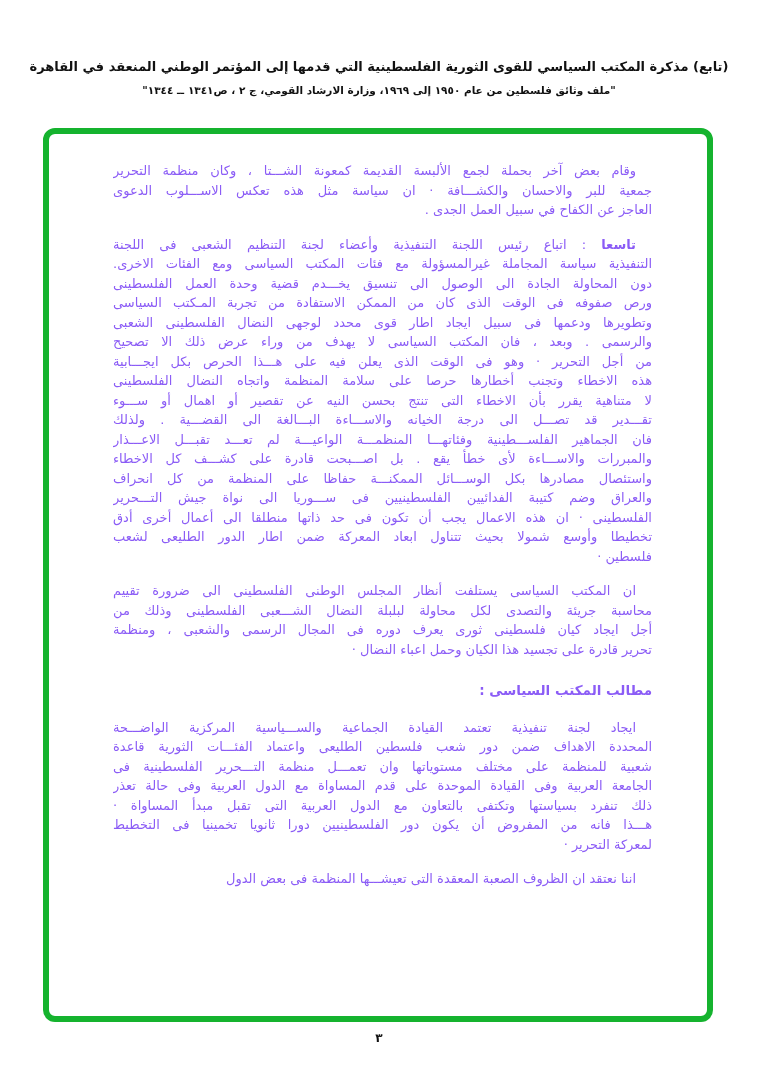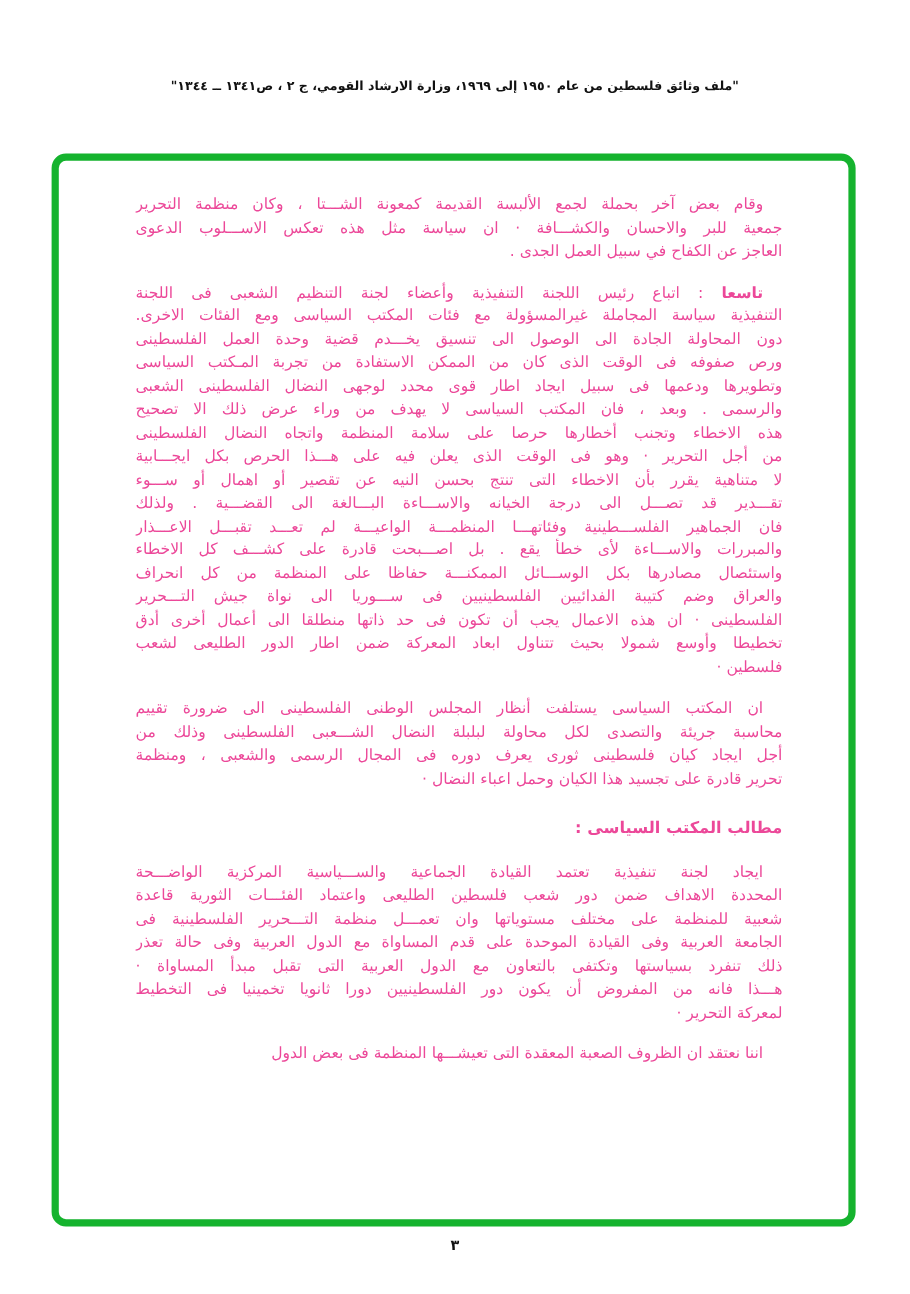--- a/index.html
+++ b/index.html
@@ -46,21 +46,21 @@
     background: #ffffff;
   }
   .content {
     position: absolute;
     top: 27px;
     right: 55px;
     left: 64px;
     direction: rtl;
     font-size: 13px;
     line-height: 19.5px;
-    color: #ec4899;
+    color: #8b5cf6;
   }
   .para { margin: 0 0 15px 0; }
   .line {
     text-align: justify;
     text-align-last: justify;
     overflow: hidden;
   }
   .line.last { text-align-last: right; }
   .line.first-indent { padding-right: 16px; }
   .heading {
@@ -78,39 +78,40 @@
     font-size: 12px;
     font-weight: bold;
     color: #111111;
     direction: rtl;
   }
 </style>
 </head>
 <body>
 
 <div class="header">
+  <div class="title-main">(تابع) مذكرة المكتب السياسي للقوى الثورية الفلسطينية التي قدمها إلى المؤتمر الوطني المنعقد في القاهرة</div>
   <div class="title-source">"ملف وثائق فلسطين من عام ١٩٥٠ إلى ١٩٦٩، وزارة الارشاد القومي، ج ٢ ، ص١٣٤١ ــ ١٣٤٤"</div>
 </div>
 
 <div class="frame">
   <div class="content">
       <div class="para">
         <div class="line first-indent">وقام بعض آخر بحملة لجمع الألبسة القديمة كمعونة الشـــتا ، وكان منظمة التحرير</div>
         <div class="line">جمعية للبر والاحسان والكشـــافة · ان سياسة مثل هذه تعكس الاســـلوب الدعوى</div>
         <div class="line last">العاجز عن الكفاح في سبيل العمل الجدى .</div>
       </div>
       <div class="para">
         <div class="line first-indent"><b>تاسعا</b> : اتباع رئيس اللجنة التنفيذية وأعضاء لجنة التنظيم الشعبى فى اللجنة</div>
         <div class="line">التنفيذية سياسة المجاملة غيرالمسؤولة مع فئات المكتب السياسى ومع الفئات الاخرى.</div>
         <div class="line">دون المحاولة الجادة الى الوصول الى تنسيق يخـــدم قضية وحدة العمل الفلسطينى</div>
         <div class="line">ورص صفوفه فى الوقت الذى كان من الممكن الاستفادة من تجربة المـكتب السياسى</div>
         <div class="line">وتطويرها ودعمها فى سبيل ايجاد اطار قوى محدد لوجهى النضال الفلسطينى الشعبى</div>
         <div class="line">والرسمى . وبعد ، فان المكتب السياسى لا يهدف من وراء عرض ذلك الا تصحيح</div>
+        <div class="line">من أجل التحرير · وهو فى الوقت الذى يعلن فيه على هـــذا الحرص بكل ايجـــابية</div>
         <div class="line">هذه الاخطاء وتجنب أخطارها حرصا على سلامة المنظمة واتجاه النضال الفلسطينى</div>
-        <div class="line">من أجل التحرير · وهو فى الوقت الذى يعلن فيه على هـــذا الحرص بكل ايجـــابية</div>
         <div class="line">لا متناهية يقرر بأن الاخطاء التى تنتج بحسن النيه عن تقصير أو اهمال أو ســـوء</div>
         <div class="line">تقـــدير قد تصـــل الى درجة الخيانه والاســـاءة البـــالغة الى القضـــية . ولذلك</div>
         <div class="line">فان الجماهير الفلســـطينية وفئاتهـــا المنظمـــة الواعيـــة لم تعـــد تقبـــل الاعـــذار</div>
         <div class="line">والمبررات والاســـاءة لأى خطأ يقع . بل اصـــبحت قادرة على كشـــف كل الاخطاء</div>
         <div class="line">واستئصال مصادرها بكل الوســـائل الممكنـــة حفاظا على المنظمة من كل انحراف</div>
         <div class="line">والعراق وضم كتيبة الفدائيين الفلسطينيين فى ســـوريا الى نواة جيش التـــحرير</div>
         <div class="line">الفلسطينى · ان هذه الاعمال يجب أن تكون فى حد ذاتها منطلقا الى أعمال أخرى أدق</div>
         <div class="line">تخطيطا وأوسع شمولا بحيث تتناول ابعاد المعركة ضمن اطار الدور الطليعى لشعب</div>
         <div class="line last">فلسطين ·</div>
       </div>

